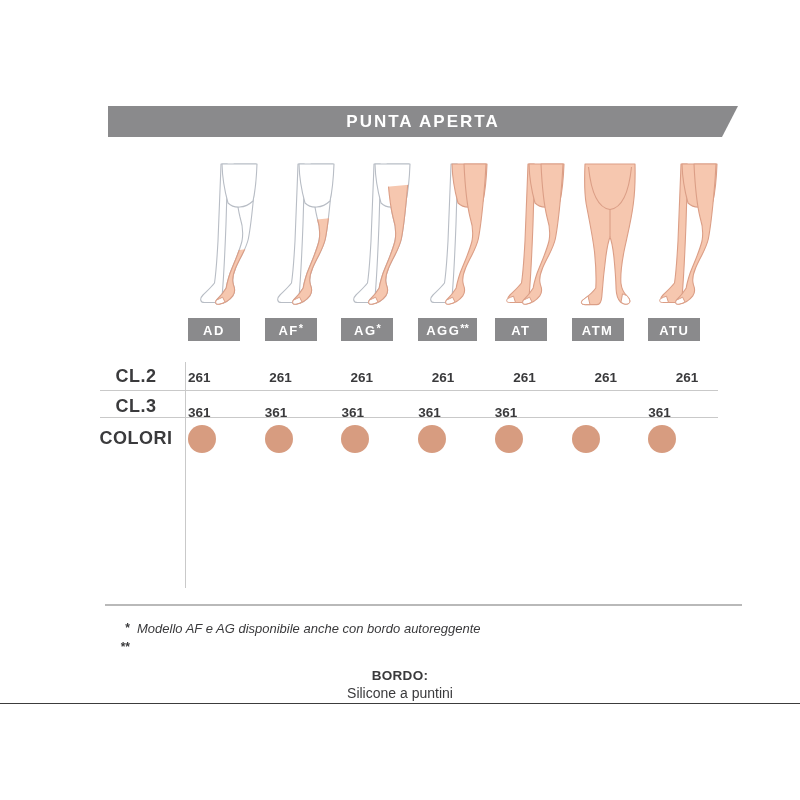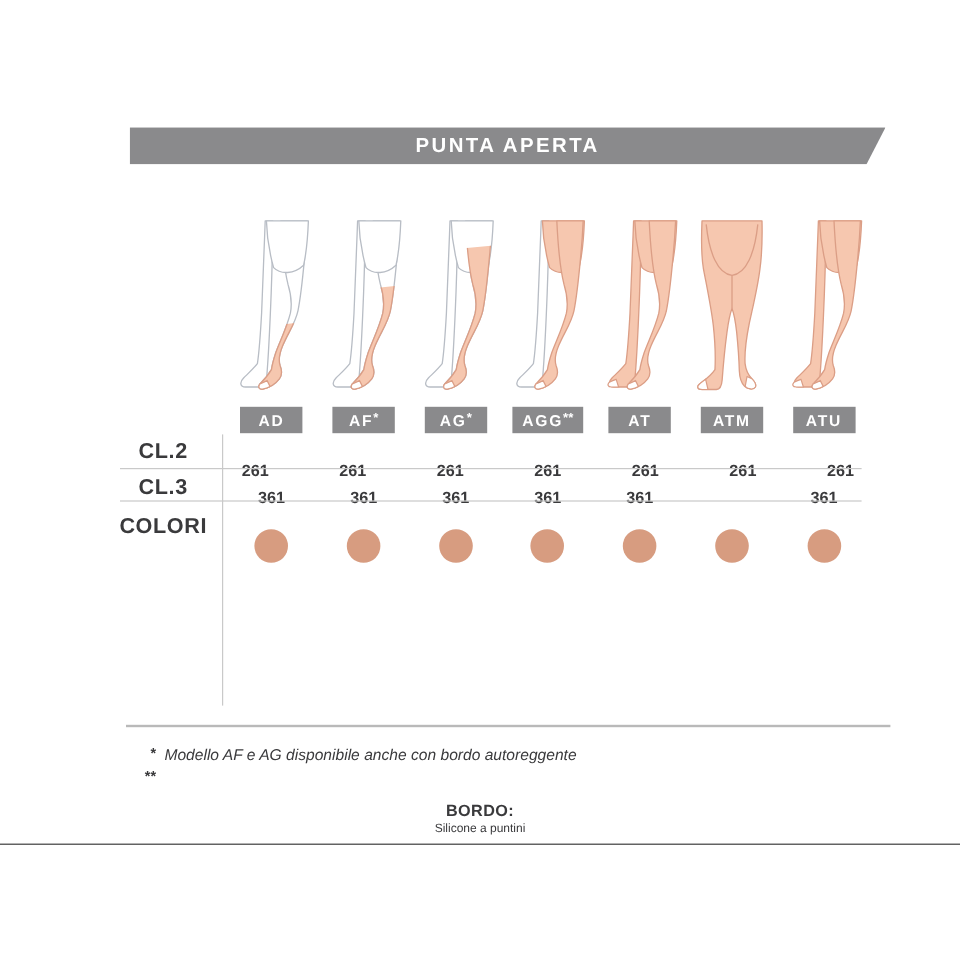--- a/index.html
+++ b/index.html
@@ -7,21 +7,21 @@
         font-family:"Liberation Sans", sans-serif;color:#3a3a3c;}
 
   
   .banner{position:absolute;left:108px;top:106px;width:630px;height:31px;background:#8a8a8c;
           clip-path:polygon(0 0,100% 0,calc(100% - 16px) 100%,0 100%);
           display:flex;align-items:center;justify-content:center;}
   .banner-title{color:#ffffff;font-weight:bold;font-size:17px;letter-spacing:2px;}
 
   
   .grid7{position:absolute;left:188px;width:537px;display:grid;grid-template-columns:repeat(7,1fr);}
-  .cell{display:flex;align-items:center;justify-content:center;margin-top:21px;}
+  .cell{display:flex;align-items:center;justify-content:flex-start;}
 
   .figs{top:160px;height:152px;}
   .fig svg{display:block;}
 
   .badges{top:318px;height:22px;}
   .badge{background:#8a8a8c;color:#fff;font-weight:bold;font-size:13px;letter-spacing:1.5px;
          padding:3px 8px;min-width:36px;text-align:center;line-height:15px;white-space:nowrap;}
   .badge .sup{font-size:11px;letter-spacing:0;vertical-align:3px;}
 
   
@@ -38,21 +38,21 @@
   .bottomline{position:absolute;background:#3c3c3c;height:1px;left:0;width:800px;top:703px;}
 
   
   .footnotes{position:absolute;left:108px;top:619px;font-style:italic;font-size:13px;color:#3a3a3c;}
   .fn{display:flex;line-height:19px;}
   .fn-marker{width:22px;text-align:right;margin-right:7px;font-weight:bold;font-style:normal;font-size:12px;}
 
   
   .bordo{position:absolute;left:0;top:668px;width:800px;text-align:center;}
   .bordo-label{font-weight:bold;font-size:13.5px;letter-spacing:.3px;}
-  .bordo-value{font-size:10px;margin-top:2px;}
+  .bordo-value{font-size:14px;margin-top:2px;}
 </style>
 </head>
 <body>
 
 <div id="page">
 
   <div class="banner">
     <span class="banner-title">PUNTA APERTA</span>
   </div>
 
@@ -166,21 +166,21 @@
       <div class="cell num">261</div>
       <div class="cell num">261</div>
       <div class="cell num">261</div>
       <div class="cell num">261</div>
       <div class="cell num">261</div>
       <div class="cell num">261</div>
     </div>
   <div class="hline" style="left:100px;top:390px;width:618px;"></div>
 
   <div class="rowlabel" style="top:396px;">CL.3</div>
-  <div class="grid7 numsrow" style="top:386px;">
+  <div class="grid7 numsrow" style="top:399px;">
       <div class="cell num">361</div>
       <div class="cell num">361</div>
       <div class="cell num">361</div>
       <div class="cell num">361</div>
       <div class="cell num">361</div>
       <div class="cell num"></div>
       <div class="cell num">361</div>
     </div>
   <div class="hline" style="left:100px;top:417px;width:618px;"></div>
 

